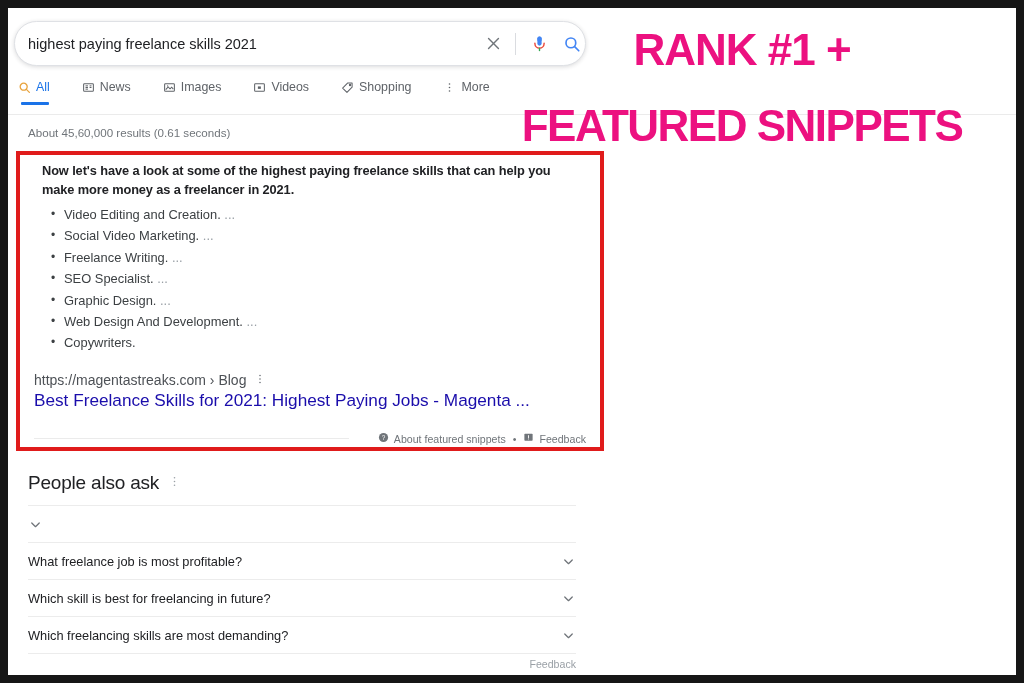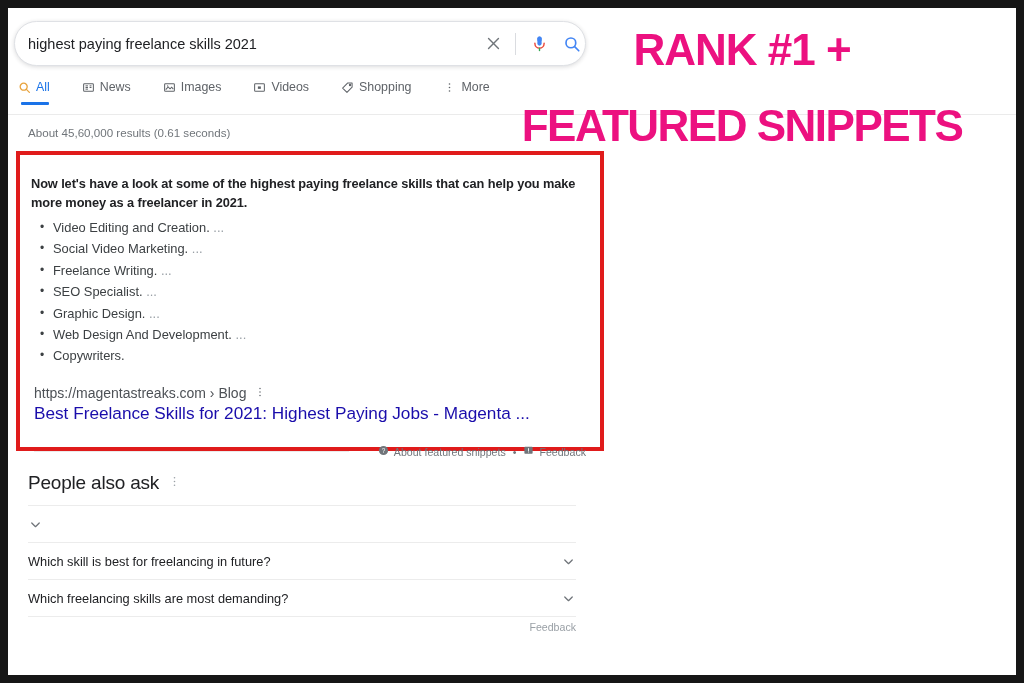--- a/index.html
+++ b/index.html
@@ -128,22 +128,21 @@
     width: 588px;
     height: 300px;
     border: 4px solid #e01b1b;
     box-sizing: border-box;
     background: #fff;
   }
 
   #snippet-inner {
     position: absolute;
     left: 0; top: 0; right: 0; bottom: 0;
-    padding: 7px 14px 0 11px;
-    margin-top: 13px;
+    padding: 7px 14px 0 22px;
   }
   #snippet-para {
     font-size: 12.8px;
     font-weight: bold;
     color: #202124;
     line-height: 1.48;
     margin: 0 0 9px 0;
     letter-spacing: -0.1px;
   }
   #snippet-list {
@@ -445,20 +444,28 @@
       </div>
 
       <div class="paa-row">
         <span class="paa-chevron">
           <svg width="15" height="15" viewBox="0 0 24 24" fill="none" stroke="#70757a" stroke-width="2" stroke-linecap="round" stroke-linejoin="round">
               <polyline points="6,9.5 12,15.5 18,9.5"></polyline>
             </svg>
         </span>
       </div>
 
+      <div class="paa-row">
+        <span class="paa-q">What freelance job is most profitable?</span>
+        <span class="paa-chevron">
+          <svg width="15" height="15" viewBox="0 0 24 24" fill="none" stroke="#70757a" stroke-width="2" stroke-linecap="round" stroke-linejoin="round">
+              <polyline points="6,9.5 12,15.5 18,9.5"></polyline>
+            </svg>
+        </span>
+      </div>
 
       <div class="paa-row">
         <span class="paa-q">Which skill is best for freelancing in future?</span>
         <span class="paa-chevron">
           <svg width="15" height="15" viewBox="0 0 24 24" fill="none" stroke="#70757a" stroke-width="2" stroke-linecap="round" stroke-linejoin="round">
               <polyline points="6,9.5 12,15.5 18,9.5"></polyline>
             </svg>
         </span>
       </div>
 

